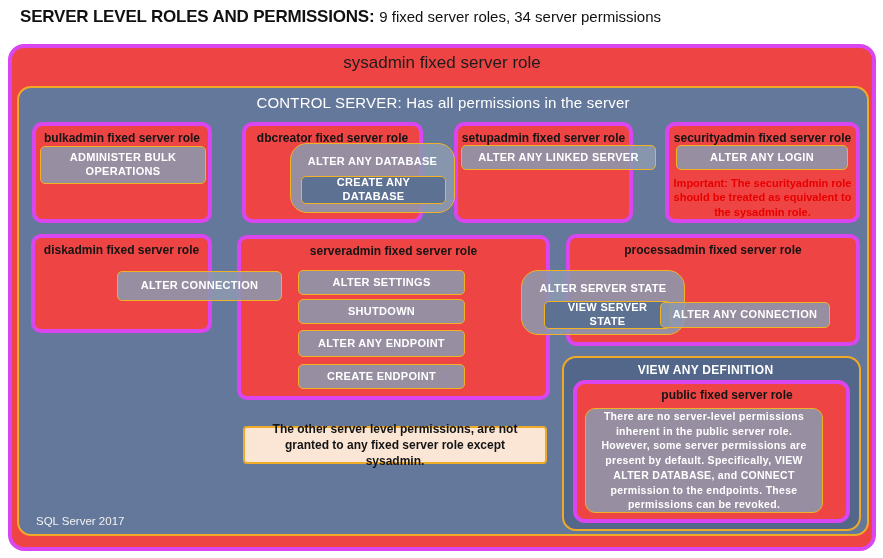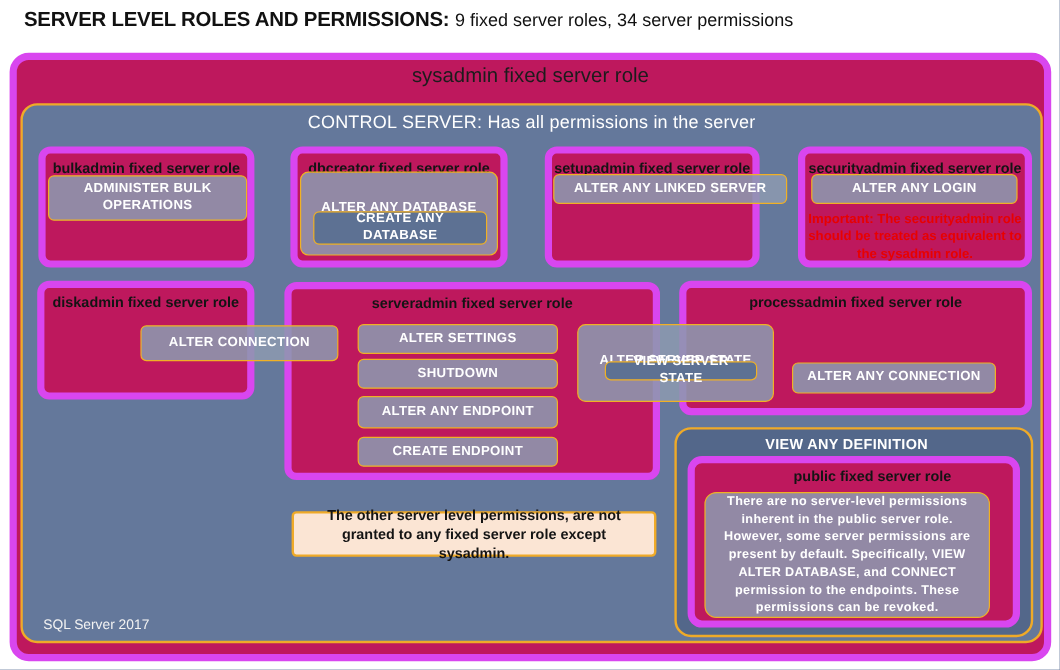--- a/index.html
+++ b/index.html
@@ -2,40 +2,40 @@
 <html><head>
 <meta charset="utf-8">
 <style>
   html,body{margin:0;padding:0;}
   body{
     width:883px;height:558px;position:relative;background:#ffffff;
     font-family:"Liberation Sans", sans-serif;overflow:hidden;
   }
   .abs{position:absolute;box-sizing:border-box;}
   
-  .peach{background:#be185d;border:6px solid #d946ef;border-radius:12px;}
+  .peach{background:#ef4444;border:4px solid #d946ef;border-radius:12px;}
   .blue{background:#64789b;border:2px solid #efaa28;border-radius:14px;}
   .dark{background:#53678a;border:2px solid #efaa28;border-radius:14px;}
   .rolebox{z-index:2;border-radius:10px;}
   
   .page-title{left:20px;top:7px;font-size:17px;color:#111;white-space:nowrap;}
   .page-title .b{font-weight:bold;letter-spacing:-0.2px;}
   .page-title .r{font-weight:normal;font-size:15px;}
   .sys-label{left:8px;top:53px;width:868px;text-align:center;font-size:17px;color:#1c1c1c;}
   .ctrl-label{left:17px;top:94px;width:852px;text-align:center;font-size:15px;color:#ffffff;letter-spacing:0.2px;}
   .role-title{position:absolute;left:0;right:0;top:5px;text-align:center;font-weight:bold;font-size:12px;color:#141414;}
   
   .chip{
     position:absolute;box-sizing:border-box;z-index:3;
     background:rgba(140,152,175,0.88);border:1.5px solid #f0b125;border-radius:5px;
     color:#fff;font-weight:bold;font-size:11px;letter-spacing:0.3px;
     display:flex;align-items:center;justify-content:center;text-align:center;line-height:1.25;
     padding:0 6px;
   }
-  .chip.block{display:block;padding:16px;border-radius:7px;}
+  .chip.block{display:block;padding:4px;border-radius:17px;margin-left:40px;}
   .chip .chip-label{display:block;text-align:center;line-height:22px;margin-top:2px;}
   .chip-dark{background:#5d7193;}
   .warning{position:absolute;text-align:center;color:#e80000;font-weight:bold;font-size:11px;line-height:1.3;z-index:3;}
   .note-box{
     z-index:3;background:#fbe5d4;border:2px solid #efaa28;border-radius:4px;
     display:flex;align-items:center;justify-content:center;text-align:center;
     font-weight:bold;font-size:12px;color:#141414;line-height:1.35;padding:0 16px;
   }
   .dark-label{position:absolute;left:0;right:12px;top:5px;text-align:center;font-weight:bold;font-size:12px;color:#fff;letter-spacing:0.3px;}
   .public-note{
@@ -90,21 +90,21 @@
 <div class="abs peach rolebox" style="left:237px;top:235px;width:313px;height:165px;">
   <div class="role-title">serveradmin fixed server role</div>
 </div>
 <div class="chip" style="left:298px;top:270px;width:167px;height:25px;">ALTER SETTINGS</div>
 <div class="chip" style="left:298px;top:299px;width:167px;height:25px;">SHUTDOWN</div>
 <div class="chip" style="left:298px;top:330px;width:167px;height:27px;">ALTER ANY ENDPOINT</div>
 <div class="chip" style="left:298px;top:364px;width:167px;height:25px;">CREATE ENDPOINT</div>
 
 <div class="chip block" style="left:481px;top:270px;width:164px;height:65px;">
   <span class="chip-label">ALTER SERVER STATE</span>
-  <div class="chip chip-dark" style="left:22px;top:30px;width:127px;height:16px;">VIEW SERVER STATE</div>
+  <div class="chip chip-dark" style="left:22px;top:30px;width:127px;height:28px;">VIEW SERVER STATE</div>
 </div>
 
 <div class="abs peach rolebox" style="left:566px;top:234px;width:294px;height:112px;">
   <div class="role-title">processadmin fixed server role</div>
 </div>
 <div class="chip" style="left:660px;top:270px;width:170px;height:26px;margin-top:32px;">ALTER ANY CONNECTION</div>
 
 <div class="abs dark" style="left:562px;top:356px;width:299px;height:175px;z-index:2;">
   <div class="dark-label">VIEW ANY DEFINITION</div>
   <div class="abs peach" style="left:9px;top:22px;width:277px;height:143px;border-radius:12px;">

